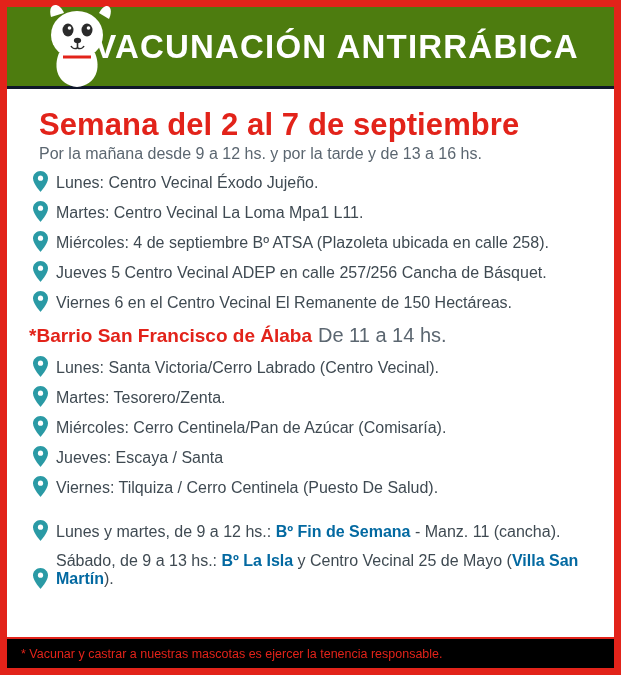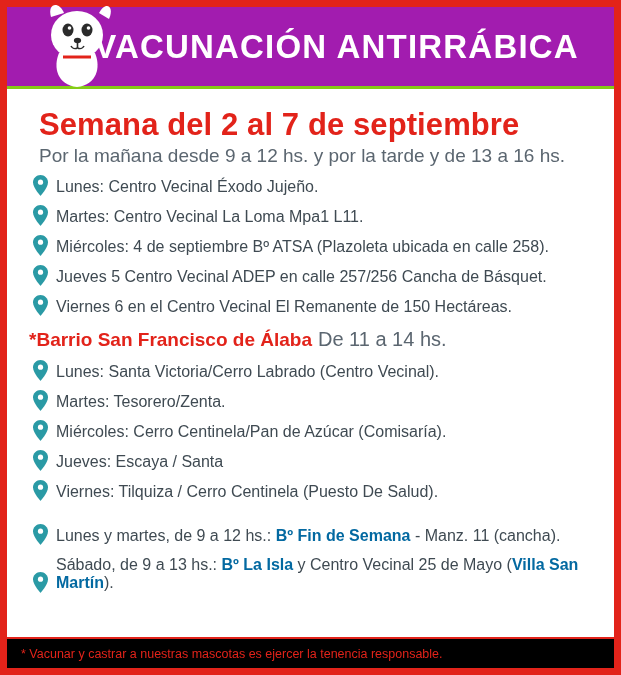--- a/index.html
+++ b/index.html
@@ -19,26 +19,26 @@
     height: 675px;
     box-sizing: border-box;
     background: #ffffff;
     border: 7px solid #e2231a;
     padding: 0;
   }
   
   .header {
     position: relative;
     height: 82px;
-    background: #a21caf;
+    background: #4d7c0f;
     display: flex;
     align-items: center;
     justify-content: center;
     box-sizing: border-box;
-    border-bottom: 3px solid #84cc16;
+    border-bottom: 3px solid #0f172a;
   }
   .header-title {
     color: #ffffff;
     font-size: 33px;
     font-weight: bold;
     letter-spacing: 1.2px;
     margin-left: 52px;
     text-align: center;
     line-height: 1;
   }
@@ -57,21 +57,21 @@
   }
   .week-title {
     color: #e2231a;
     font-size: 31px;
     font-weight: bold;
     margin: 4px 0 2px 12px;
     letter-spacing: 0.1px;
   }
   .schedule-note {
     color: #5b6670;
-    font-size: 19px;
+    font-size: 16px;
     margin: 0 0 8px 12px;
   }
   ul.list {
     list-style: none;
     margin: 0;
     padding: 0;
   }
   li.item {
     display: flex;
     align-items: flex-end;

